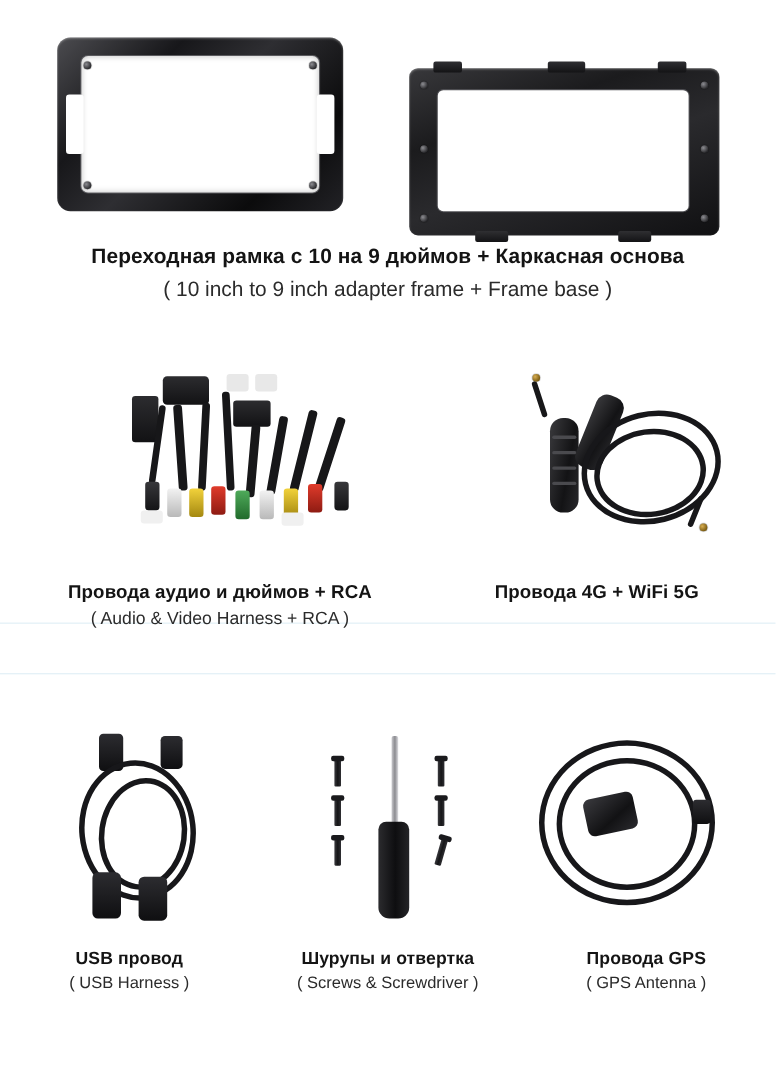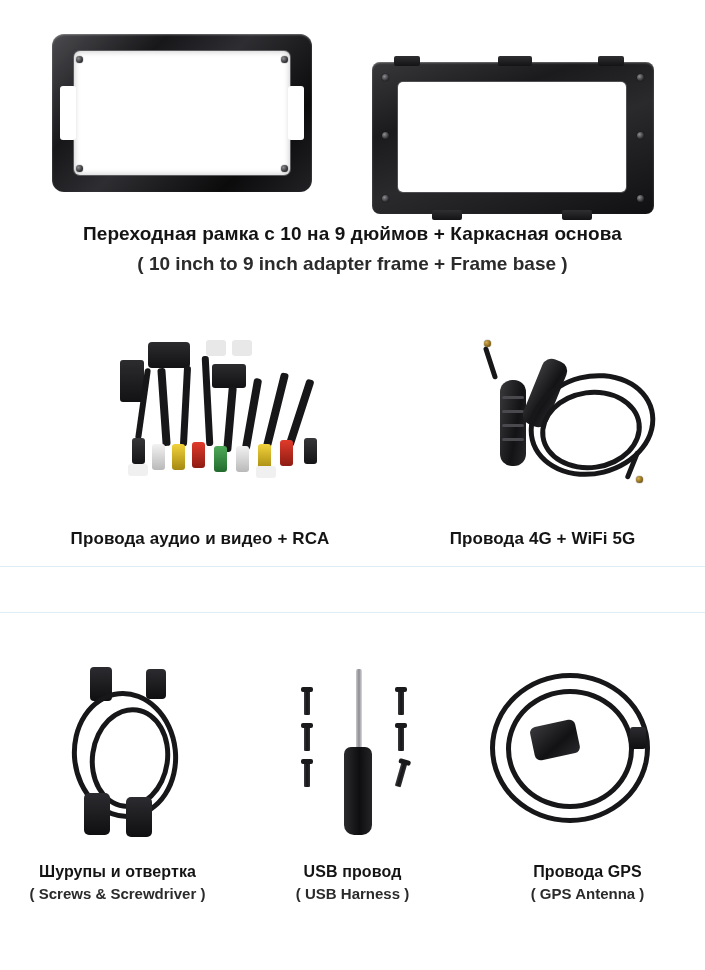--- a/index.html
+++ b/index.html
@@ -27,21 +27,21 @@
     line-height: 1.25;
   }
   .cap-ru {
     font-size: 19px;
     font-weight: bold;
     letter-spacing: 0.1px;
     color: #141414;
   }
   .cap-en {
     font-size: 19px;
-    font-weight: bold;
+    font-weight: normal;
     color: #2b2b2b;
     margin-top: 6px;
   }
   .cap-small .cap-ru { font-size: 17px; }
   .cap-small .cap-en { font-size: 16px; margin-top: 4px; }
   .cap-xsmall .cap-ru { font-size: 16px; }
   .cap-xsmall .cap-en { font-size: 15px; margin-top: 3px; }
 
   
   .row-frames {
@@ -318,21 +318,22 @@
       <div class="cable" style="left:58px;  top:36px;  width:118px; height:92px; border-color:#17171a; transform:rotate(-14deg);"></div>
       <div class="cable" style="left:70px;  top:52px;  width:92px;  height:70px; transform:rotate(-8deg);"></div>
       <div class="wire" style="left:18px;  top:8px;   width:5px;   height:34px; transform:rotate(-18deg);"></div>
       <div class="wire" style="left:160px; top:112px; width:5px;   height:30px; transform:rotate(22deg);"></div>
       <div class="screw" style="left:14px;  top:2px;  background:radial-gradient(circle at 35% 35%,#d8ae52,#7b5c12 70%);"></div>
       <div class="screw" style="left:166px; top:138px; background:radial-gradient(circle at 35% 35%,#d8ae52,#7b5c12 70%);"></div>
     </div>
   </div>
 
   <div class="cap-two-left caption cap-small">
-    <div class="cap-ru">Провода аудио и видео + RCA</div>
+    <div class="cap-ru">Провода аудио и дюймов + RCA</div>
+    <div class="cap-en">( Audio &amp; Video Harness + RCA )</div>
   </div>
 
   <div class="cap-two-right caption cap-small">
     <div class="cap-ru">Провода 4G + WiFi 5G</div>
   </div>
 
   <div class="row-three">
 
     <div class="art" id="usb">
       <div class="usb-plug" style="left:30px; top:2px;  width:22px; height:34px;"></div>
@@ -358,26 +359,26 @@
     <div class="art" id="gps">
       <div class="cable" style="left:10px;  top:8px;  width:150px; height:140px;"></div>
       <div class="cable" style="left:26px;  top:24px; width:118px; height:110px;"></div>
       <div class="gps-puck" style="left:52px; top:58px;"></div>
       <div class="usb-plug" style="left:150px; top:62px; width:16px; height:22px; border-radius:3px;"></div>
     </div>
   </div>
 
   <div class="cap-three">
     <div class="caption cap-xsmall">
+      <div class="cap-ru">USB провод</div>
+      <div class="cap-en">( USB Harness )</div>
+    </div>
+    <div class="caption cap-xsmall">
       <div class="cap-ru">Шурупы и отвертка</div>
       <div class="cap-en">( Screws &amp; Screwdriver )</div>
-    </div>
-    <div class="caption cap-xsmall">
-      <div class="cap-ru">USB провод</div>
-      <div class="cap-en">( USB Harness )</div>
     </div>
     <div class="caption cap-xsmall">
       <div class="cap-ru">Провода GPS</div>
       <div class="cap-en">( GPS Antenna )</div>
     </div>
   </div>
 
 </div>
 
 </body></html>

